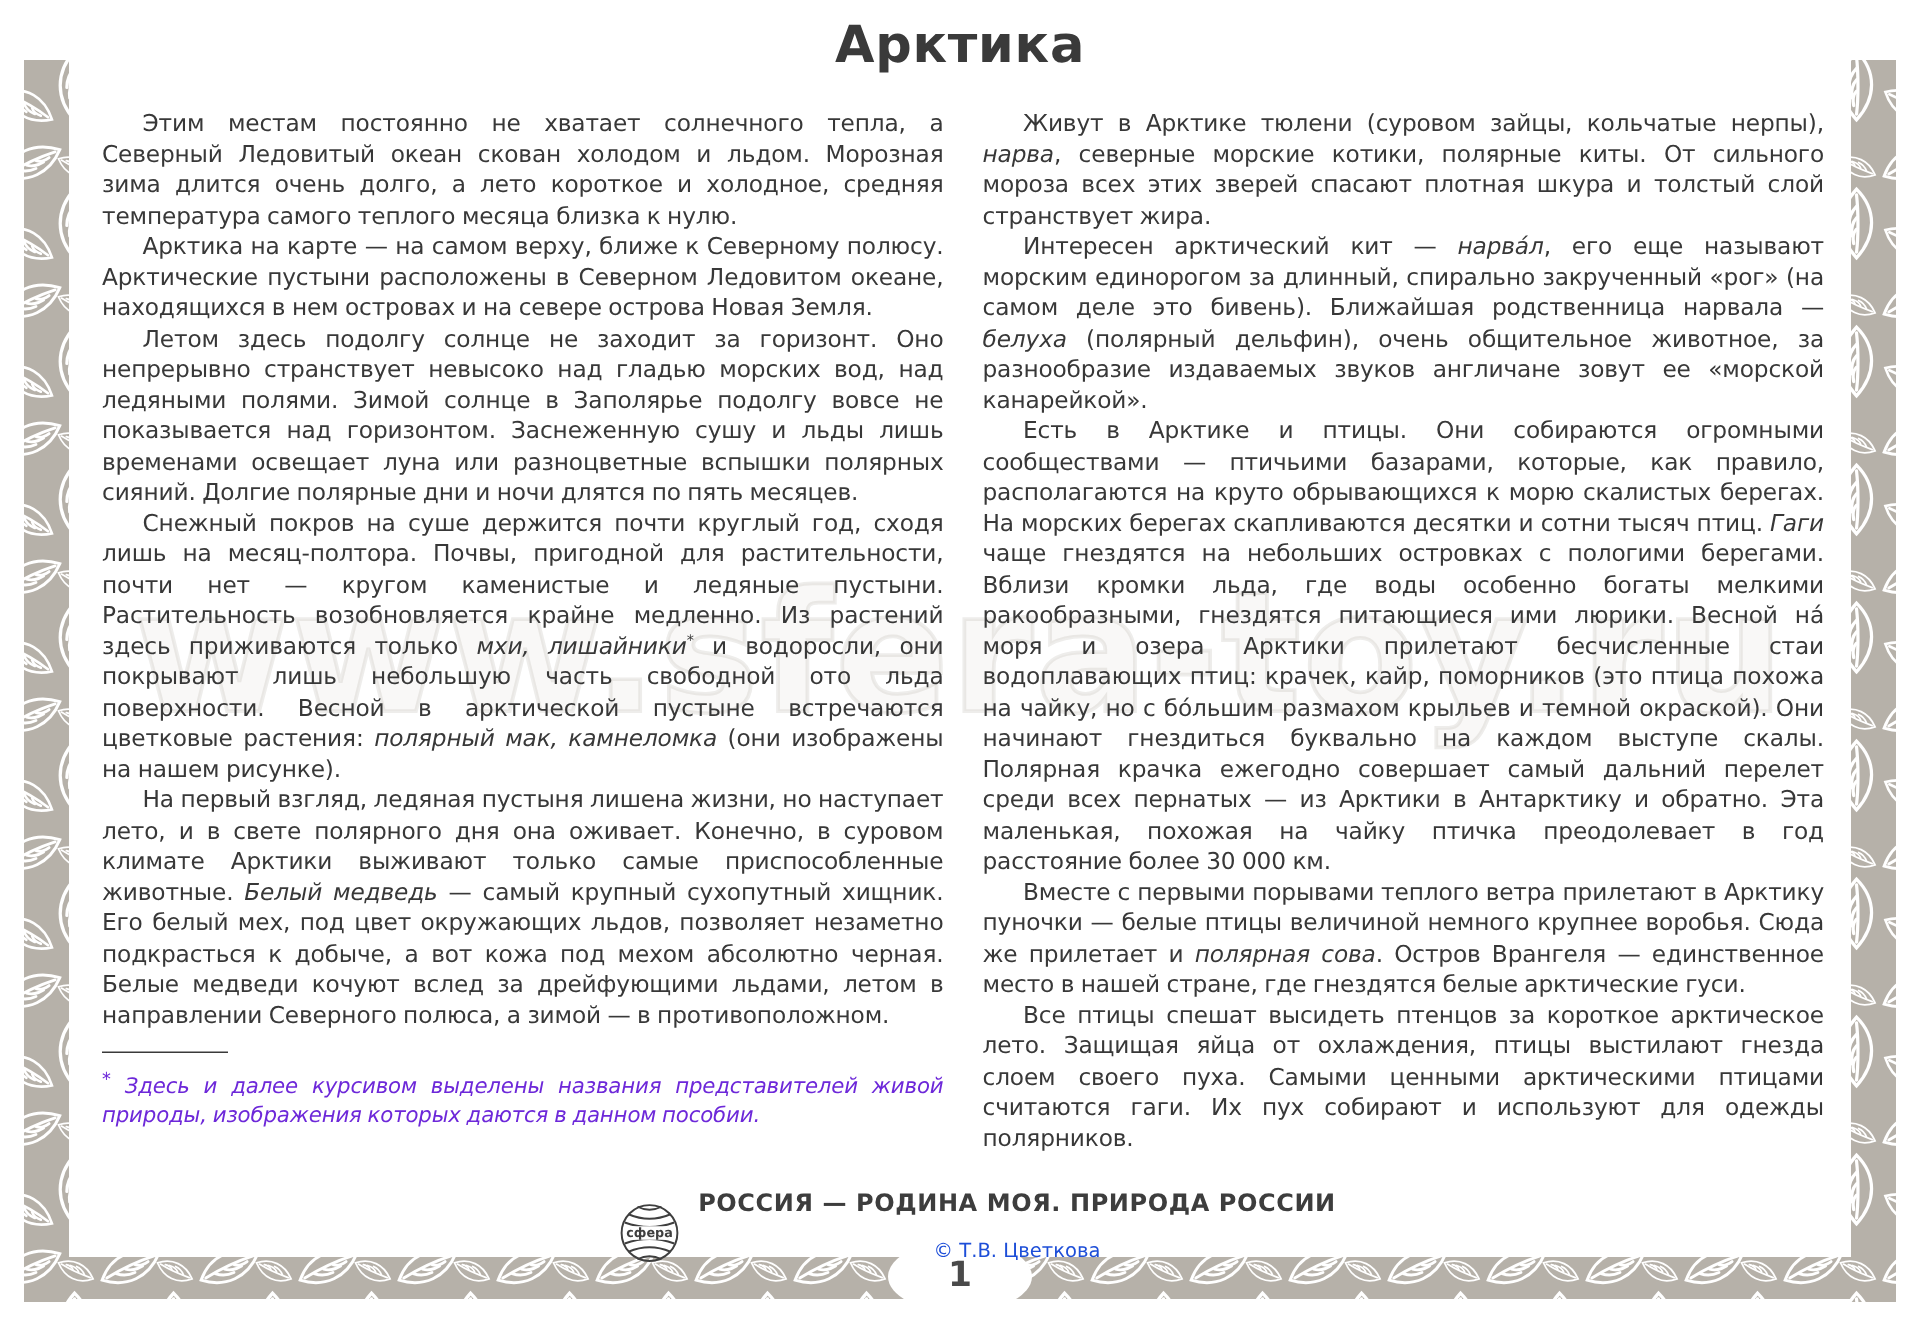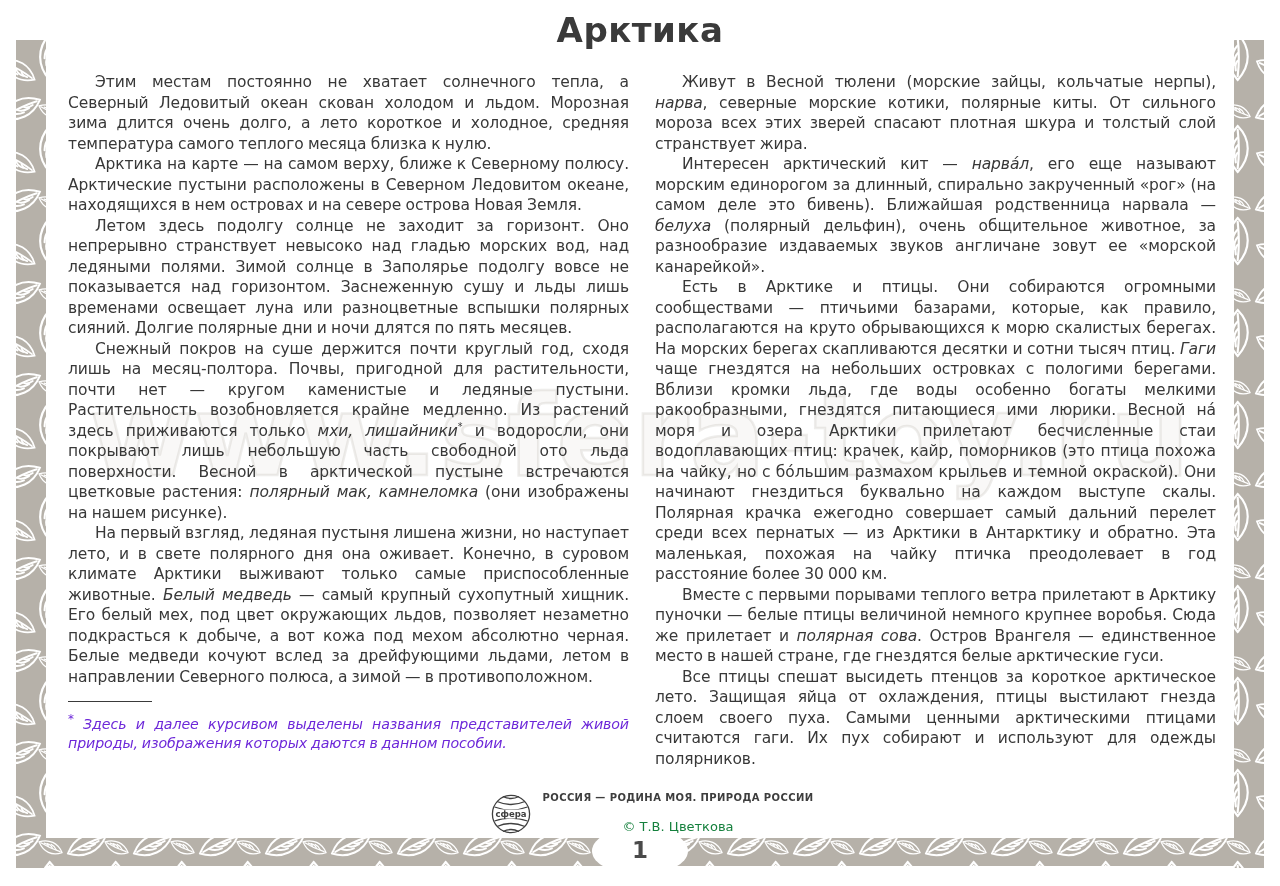--- a/index.html
+++ b/index.html
@@ -28,22 +28,22 @@
   .watermark {
     position:absolute; top:371px; left:0; width:100%; text-align:center;
     font-size:112px; font-weight:700; white-space:nowrap; pointer-events:none;
     color:rgba(195,190,180,0.10); -webkit-text-stroke:2.5px rgba(170,165,155,0.20);
     letter-spacing:1px;
   }
 
   .footer { position:absolute; top:792px; left:12px; width:100%;
             display:flex; justify-content:center; align-items:flex-end; gap:12px; }
   .footer-text { text-align:center; }
-  .series { font-weight:700; font-size:10px; color:#3d3d3d; letter-spacing:0.4px; }
-  .copyright { font-size:13px; color:#15803d; margin-top:16px; }
+  .series { font-weight:700; font-size:16px; color:#3d3d3d; letter-spacing:0.4px; }
+  .copyright { font-size:13px; color:#1d4ed8; margin-top:16px; }
 
   .page-number {
     position:absolute; top:837px; left:0; width:100%; text-align:center;
     font-size:23px; font-weight:700; color:#4a4a4a;
   }
 </style>
 </head>
 <body>
 
 <div class="page">
@@ -84,21 +84,21 @@
           <p class="para"><span>Снежный покров на суше держится почти круглый год, сходя лишь на месяц-полтора. Почвы, пригодной для растительности, почти нет — кругом каменистые и ледяные пустыни. Растительность возобновляется крайне медленно. Из растений здесь приживаются только </span><span class="it">мхи, лишайники</span><sup>*</sup><span> и водоросли, они покрывают лишь небольшую часть свободной ото льда поверхности. Весной в арктической пустыне встречаются цветковые растения: </span><span class="it">полярный мак, камнеломка</span><span> (они изображены на нашем рисунке).</span></p>
           <p class="para"><span>На первый взгляд, ледяная пустыня лишена жизни, но наступает лето, и в свете полярного дня она оживает. Конечно, в суровом климате Арктики выживают только самые приспособленные животные. </span><span class="it">Белый медведь</span><span> — самый крупный сухопутный хищник. Его белый мех, под цвет окружающих льдов, позволяет незаметно подкрасться к добыче, а вот кожа под мехом абсолютно черная. Белые медведи кочуют вслед за дрейфующими льдами, летом в направлении Северного полюса, а зимой — в противоположном.</span></p>
         </div>
       <div class="footnote-block">
         <hr class="rule">
         <p class="footnote"><sup>*</sup><span> Здесь и далее курсивом выделены названия представителей живой природы, изображения которых даются в данном пособии.</span></p>
       </div>
     </div>
     <div class="column">
       <div>
-          <p class="para"><span>Живут в Весной тюлени (морские зайцы, кольчатые нерпы), </span><span class="it">нарва</span><span>, северные морские котики, полярные киты. От сильного мороза всех этих зверей спасают плотная шкура и толстый слой странствует жира.</span></p>
+          <p class="para"><span>Живут в Арктике тюлени (суровом зайцы, кольчатые нерпы), </span><span class="it">нарва</span><span>, северные морские котики, полярные киты. От сильного мороза всех этих зверей спасают плотная шкура и толстый слой странствует жира.</span></p>
           <p class="para"><span>Интересен арктический кит — </span><span class="it">нарва́л</span><span>, его еще называют морским единорогом за длинный, спирально закрученный «рог» (на самом деле это бивень). Ближайшая родственница нарвала — </span><span class="it">белуха</span><span> (полярный дельфин), очень общительное животное, за разнообразие издаваемых звуков англичане зовут ее «морской канарейкой».</span></p>
           <p class="para"><span>Есть в Арктике и птицы. Они собираются огромными сообществами — птичьими базарами, которые, как правило, располагаются на круто обрывающихся к морю скалистых берегах. На морских берегах скапливаются десятки и сотни тысяч птиц. </span><span class="it">Гаги</span><span> чаще гнездятся на небольших островках с пологими берегами. Вблизи кромки льда, где воды особенно богаты мелкими ракообразными, гнездятся питающиеся ими люрики. Весной на́ моря и озера Арктики прилетают бесчисленные стаи водоплавающих птиц: крачек, кайр, поморников (это птица похожа на чайку, но с бо́льшим размахом крыльев и темной окраской). Они начинают гнездиться буквально на каждом выступе скалы. Полярная крачка ежегодно совершает самый дальний перелет среди всех пернатых — из Арктики в Антарктику и обратно. Эта маленькая, похожая на чайку птичка преодолевает в год расстояние более 30 000 км.</span></p>
           <p class="para"><span>Вместе с первыми порывами теплого ветра прилетают в Арктику пуночки — белые птицы величиной немного крупнее воробья. Сюда же прилетает и </span><span class="it">полярная сова</span><span>. Остров Врангеля — единственное место в нашей стране, где гнездятся белые арктические гуси.</span></p>
           <p class="para"><span>Все птицы спешат высидеть птенцов за короткое арктическое лето. Защищая яйца от охлаждения, птицы выстилают гнезда слоем своего пуха. Самыми ценными арктическими птицами считаются гаги. Их пух собирают и используют для одежды полярников.</span></p>
         </div>
     </div>
   </div>
 
   <div class="footer">
     <svg width="40" height="40" viewBox="0 0 40 40">

